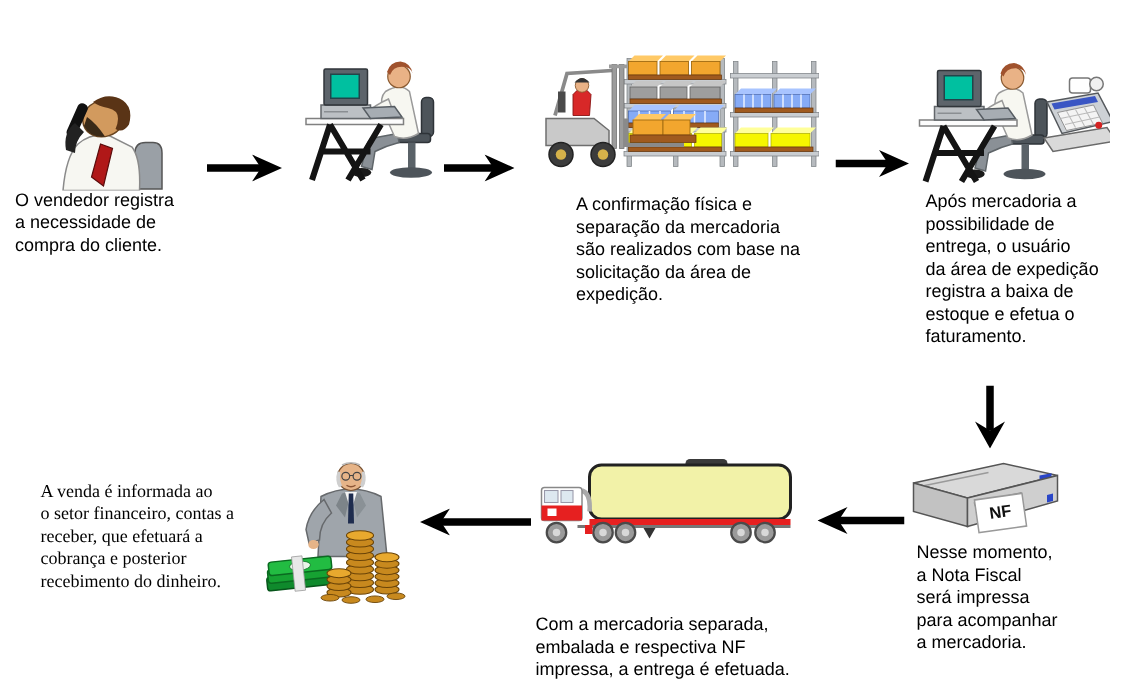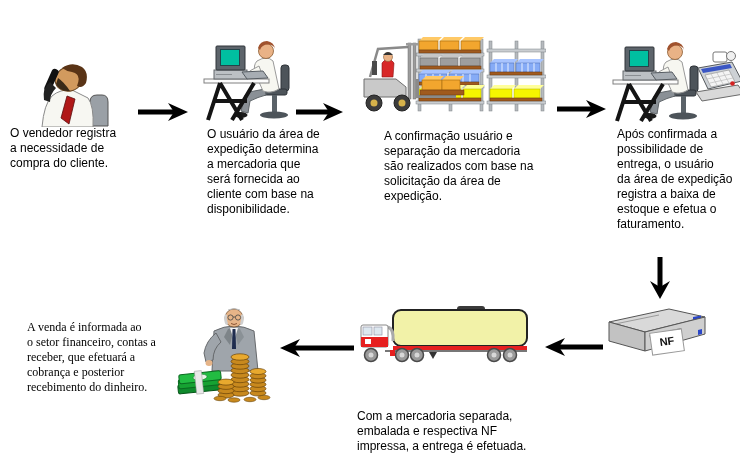--- a/index.html
+++ b/index.html
@@ -55,26 +55,20 @@
       <path d="M55,9 Q57,2 64,2 Q71,3 72,10 Q71,6 66,5.5 Q59,5 57,11 Z" fill="#a0522d"></path>
       <rect x="1" y="40" width="65" height="4" fill="#fcfcfc" stroke="#808080"></rect>
       <path d="M17,44 L5,81 M17,44 L39,81 M51,44 L29,81 M12,62 L44,62" stroke="#141414" stroke-width="4" fill="none"></path>
       <rect x="11" y="31" width="33" height="9" fill="#bcc0c4" stroke="#63676b"></rect>
       <line x1="13" y1="35.5" x2="29" y2="35.5" stroke="#8a8e92"></line>
       <rect x="13" y="7" width="29" height="24" rx="1" fill="#5d646b" stroke="#30353a"></rect>
       <rect x="17.5" y="10.5" width="19" height="16" style="fill:var(--screen-teal)" stroke="#23444a"></rect>
       <polygon points="39,33 60,32 65,39 44,40" fill="#a7adb3" stroke="#565c62"></polygon>
     </svg>
   </div>
-  <div class="caption" style="left:207px;top:127px;">O usuário da área de
-expedição determina
-a mercadoria que
-será fornecida ao
-cliente com base na
-disponibilidade.</div>
 
   <div class="arrow" style="left:296px;top:103px;width:47px;height:18px;">
     <svg viewBox="0 0 47 18">
         <rect class="arr" x="0" y="6.5" width="35" height="5"></rect>
         <polygon class="arr" points="47,9 27,0 33,9 27,18"></polygon>
       </svg>
   </div>
 
   <div class="icon" style="left:356px;top:35px;width:190px;height:87px;">
     <svg viewBox="0 0 190 87">
@@ -147,21 +141,21 @@
         <polygon points="86,45 90,41 108,41 104,45" fill="#ffc966"></polygon>
       <rect x="66" y="45" width="20" height="10" style="fill:var(--box-orange)" stroke="#a06a10" stroke-width="0.6"></rect>
       <rect x="86" y="45" width="18" height="10" style="fill:var(--box-orange)" stroke="#a06a10" stroke-width="0.6"></rect>
       <rect x="64" y="55" width="44" height="5" style="fill:var(--pallet-brown)" stroke="#6a3a10" stroke-width="0.5"></rect>
       <circle cx="18" cy="68" r="8" fill="#3c3c3c" stroke="#222"></circle>
         <circle cx="18" cy="68" r="3.5" fill="#d6b24a"></circle>
       <circle cx="46" cy="68" r="8" fill="#3c3c3c" stroke="#222"></circle>
         <circle cx="46" cy="68" r="3.5" fill="#d6b24a"></circle>
     </svg>
   </div>
-  <div class="caption" style="left:384px;top:129px;">A confirmação usuário e
+  <div class="caption" style="left:384px;top:129px;">A confirmação física e
 separação da mercadoria
 são realizados com base na
 solicitação da área de
 expedição.</div>
 
   <div class="arrow" style="left:557px;top:100px;width:49px;height:18px;">
     <svg viewBox="0 0 49 18">
         <rect class="arr" x="0" y="6.5" width="37" height="5"></rect>
         <polygon class="arr" points="49,9 29,0 35,9 29,18"></polygon>
       </svg>
@@ -191,21 +185,21 @@
       <polygon points="84,52 126,45 132,54 90,61" fill="#d9d9d9" stroke="#6a6a6a"></polygon>
       <rect x="101" y="12" width="14" height="10" rx="2" fill="#fff" stroke="#777"></rect>
       <circle cx="119" cy="16" r="4.5" fill="#f0f0f0" stroke="#777"></circle>
       <polygon points="86,28 120,22 130,41 96,49" fill="#cdd1d5" stroke="#55595d"></polygon>
       <polygon points="89,29 118,24 120,28 91,33" fill="#3a56c4"></polygon>
       <polygon points="93,35 117,30 123,42 99,47" fill="#f4f4f4" stroke="#8a8a8a" stroke-width="0.6"></polygon>
       <path d="M99,34 L105,45 M105,33 L111,44 M111,32 L117,43 M95,39 L119,34 M98,43 L121,38" stroke="#bbb" stroke-width="0.7"></path>
       <circle cx="120.5" cy="43.5" r="2.3" fill="#d42222"></circle>
     </svg>
   </div>
-  <div class="caption" style="left:617px;top:127px;">Após confirmada a
+  <div class="caption" style="left:617px;top:127px;">Após mercadoria a
 possibilidade de
 entrega, o usuário
 da área de expedição
 registra a baixa de
 estoque e efetua o
 faturamento.</div>
 
   <div class="arrow" style="left:650px;top:257px;width:20px;height:42px;">
     <svg viewBox="0 0 20 42">
         <rect class="arr" x="7.5" y="0" width="5" height="30"></rect>
@@ -221,20 +215,25 @@
       <polygon points="4,18 40,28 40,47 4,37" fill="#c2c2c2" stroke="#555"></polygon>
       <polygon points="40,28 100,13 100,30 40,47" fill="#cfcfcf" stroke="#555"></polygon>
       <polygon points="44,31 76,24 77,27 45,34" fill="#8a8a8a"></polygon>
       <polygon points="93,26 97,25 97,30 93,31" fill="#2a46c8"></polygon>
       <g transform="rotate(-8 62 38)">
         <rect x="46" y="27" width="32" height="22" style="fill:var(--nf-paper)" stroke="#999"></rect>
         <text class="nf" x="62" y="41" text-anchor="middle">NF</text>
       </g>
     </svg>
   </div>
+  <div class="caption" style="left:611px;top:361px;">Nesse momento,
+a Nota Fiscal
+será impressa
+para acompanhar
+a mercadoria.</div>
 
   <div class="arrow" style="left:545px;top:338px;width:58px;height:18px;">
     <svg viewBox="0 0 58 18">
         <rect class="arr" x="12" y="6.5" width="46" height="5"></rect>
         <polygon class="arr" points="0,9 20,0 14,9 20,18"></polygon>
       </svg>
   </div>
 
   <div class="icon" style="left:357px;top:305px;width:173px;height:59px;">
     <svg viewBox="0 0 173 59">

